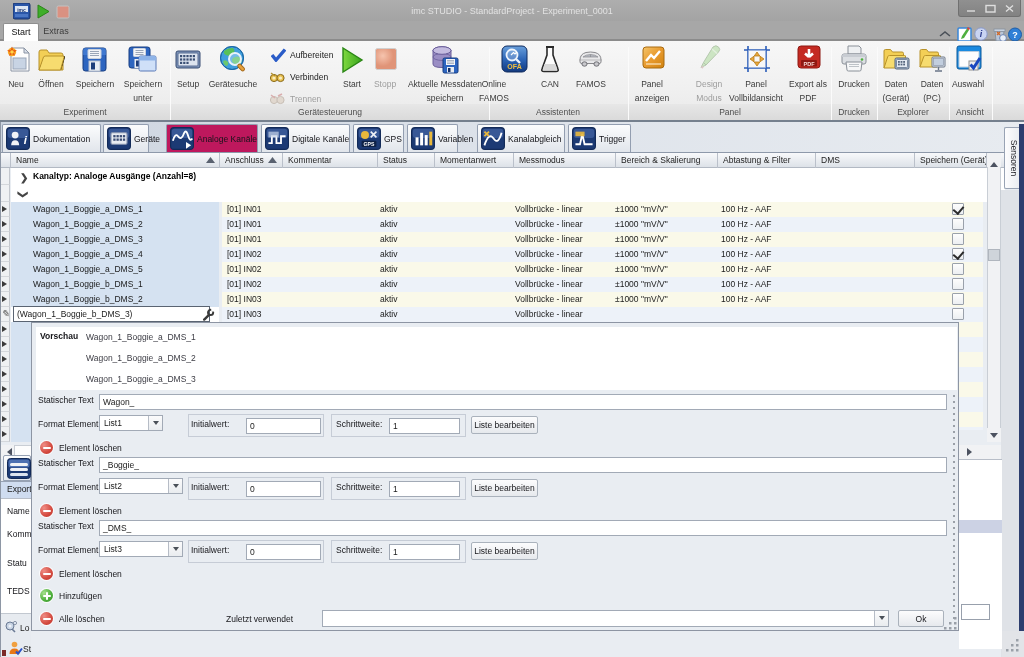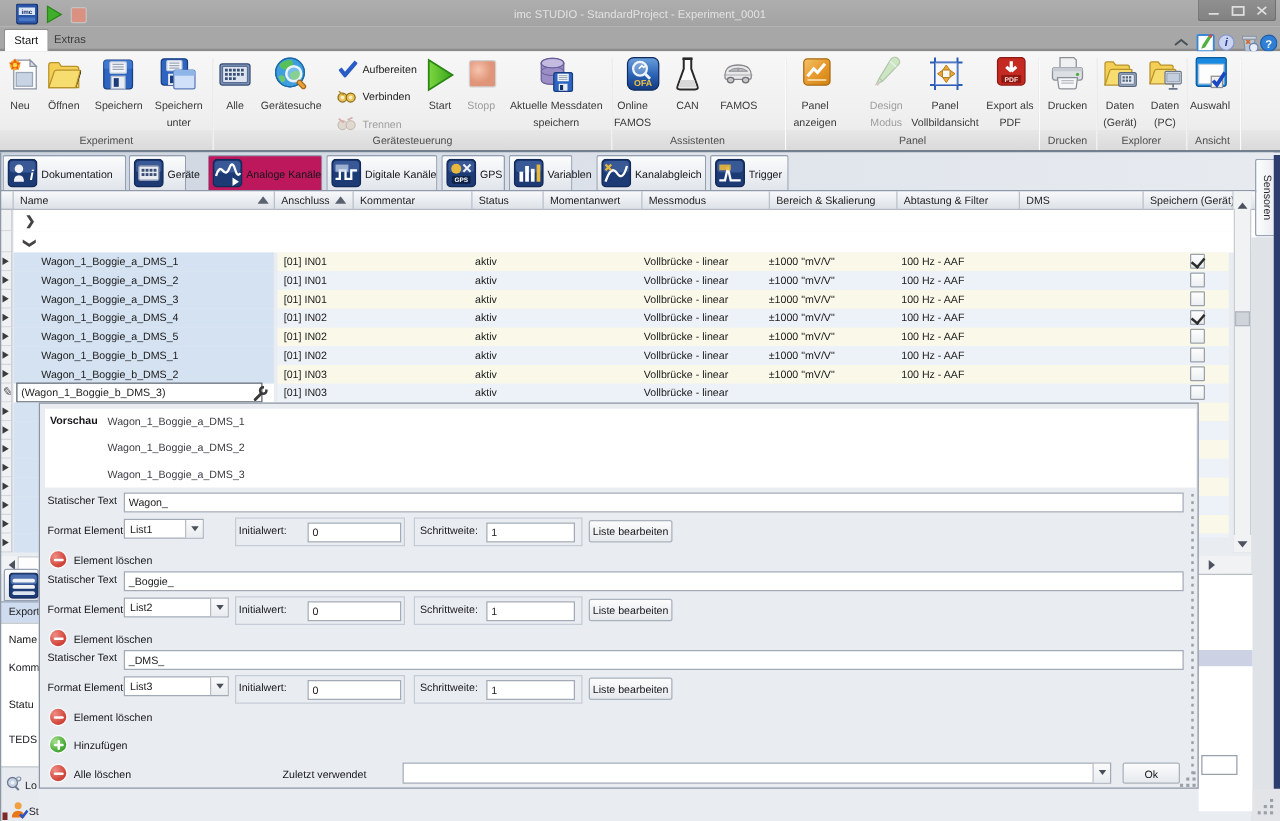--- a/index.html
+++ b/index.html
@@ -203,21 +203,21 @@
     <circle cx="11.5" cy="8" r="1.6" fill="#f8ecc0"></circle>
     <path d="M2 3 L6 6" stroke="#b09030" stroke-width="1.2"></path>
   </svg>
 <svg class="abs" style="left:269px;top:92px" width="17" height="15" viewBox="0 0 17 15" opacity="0.55">
     <circle cx="5" cy="8" r="3.6" fill="#d8c8b8" stroke="#a89888"></circle>
     <circle cx="11.5" cy="8" r="3.6" fill="#d8c8b8" stroke="#a89888"></circle>
     <path d="M2 3 L6 6" stroke="#c87878" stroke-width="1.4"></path>
     <path d="M9 4l4-2" stroke="#c87878" stroke-width="1.4"></path>
   </svg>
 <div class="rsmall abs" style="left:290px;top:50px">Aufbereiten</div>
-<div class="rlbl" style="left:163px;width:50px;top:78px">Alle</div>
+<div class="rlbl" style="left:163px;width:50px;top:78px">Setup</div>
 <div class="rlbl" style="left:198px;width:70px;top:78px">Gerätesuche</div>
 <div class="rsmall abs" style="left:290px;top:72px">Verbinden</div>
 <div class="rsmall abs gray" style="left:290px;top:94px">Trennen</div>
 <svg class="abs" style="left:340px;top:46px" width="25" height="28" viewBox="0 0 25 28">
     <defs>
       <linearGradient id="gp" x1="0" y1="0" x2="1" y2="0">
         <stop offset="0" stop-color="#7ed83f"></stop>
         <stop offset="1" stop-color="#38a41c"></stop>
       </linearGradient>
     </defs>
@@ -271,21 +271,21 @@
     <path d="M6 2h8" stroke="#2a2a2a" stroke-width="2"></path>
   </svg>
 <svg class="abs" style="left:577px;top:48px" width="27" height="20" viewBox="0 0 27 20">
     <path d="M3 12 Q3 6 9 4.5 Q13.5 3.5 18 4.5 Q24 6 24 12 L24 14 Q24 15.5 22 15.5 L5 15.5 Q3 15.5 3 14 Z" fill="#e8e8ea" stroke="#88888c"></path>
     <path d="M6 9 Q9 6.5 13.5 6.5 Q18 6.5 21 9 Z" fill="#b8bcc4" stroke="#88888c" stroke-width="0.7"></path>
     <path d="M13.5 6.5 V9" stroke="#88888c" stroke-width="0.7"></path>
     <ellipse cx="7.5" cy="16" rx="2.6" ry="2.2" fill="#c8c8cc" stroke="#707076"></ellipse>
     <ellipse cx="19.5" cy="16" rx="2.6" ry="2.2" fill="#c8c8cc" stroke="#707076"></ellipse>
     <path d="M2 12h23" stroke="#98989c" stroke-width="0.6"></path>
   </svg>
-<div class="rlbl" style="left:476px;width:60px">Online
+<div class="rlbl" style="left:464px;width:60px">Online
 FAMOS</div>
 <div class="rlbl" style="left:528px;width:44px">CAN</div>
 <div class="rlbl" style="left:564px;width:54px">FAMOS</div>
 
 <svg class="abs" style="left:642px;top:46px" width="23" height="23" viewBox="0 0 23 23">
     <defs>
       <linearGradient id="pa" x1="0" y1="0" x2="1" y2="1">
         <stop offset="0" stop-color="#f4c46a"></stop>
         <stop offset="0.5" stop-color="#e89a2e"></stop>
         <stop offset="1" stop-color="#d0820e"></stop>
@@ -480,20 +480,21 @@
 <svg class="abs" style="left:206px;top:157px" width="9" height="7">
     <path d="M4.5 0 L9 6 L0 6Z" fill="#5a6270"></path>
   </svg>
 <svg class="abs" style="left:268px;top:157px" width="9" height="7">
     <path d="M4.5 0 L9 6 L0 6Z" fill="#5a6270"></path>
   </svg>
 
 <div class="rh" style="top:168px;height:17px"></div>
 <div class="grow" style="top:168px">
     <span class="chev" style="left:9px;top:1px">❯</span>
+    <span style="position:absolute;left:22px">Kanaltyp: Analoge Ausgänge (Anzahl=8)</span>
   </div>
 <div class="rh" style="top:185px;height:17px"></div>
 <div class="grow" style="top:185px">
     <span class="chev" style="left:8px;top:1px;transform:rotate(90deg)">❯</span>
   </div>
 
 <div class="rh" style="top:202px;height:15px">
     <div class="rharr"></div>
   </div>
 <div class="cell namec" style="left:11px;top:202px;width:208px;padding-left:22px">Wagon_1_Boggie_a_DMS_1</div>

